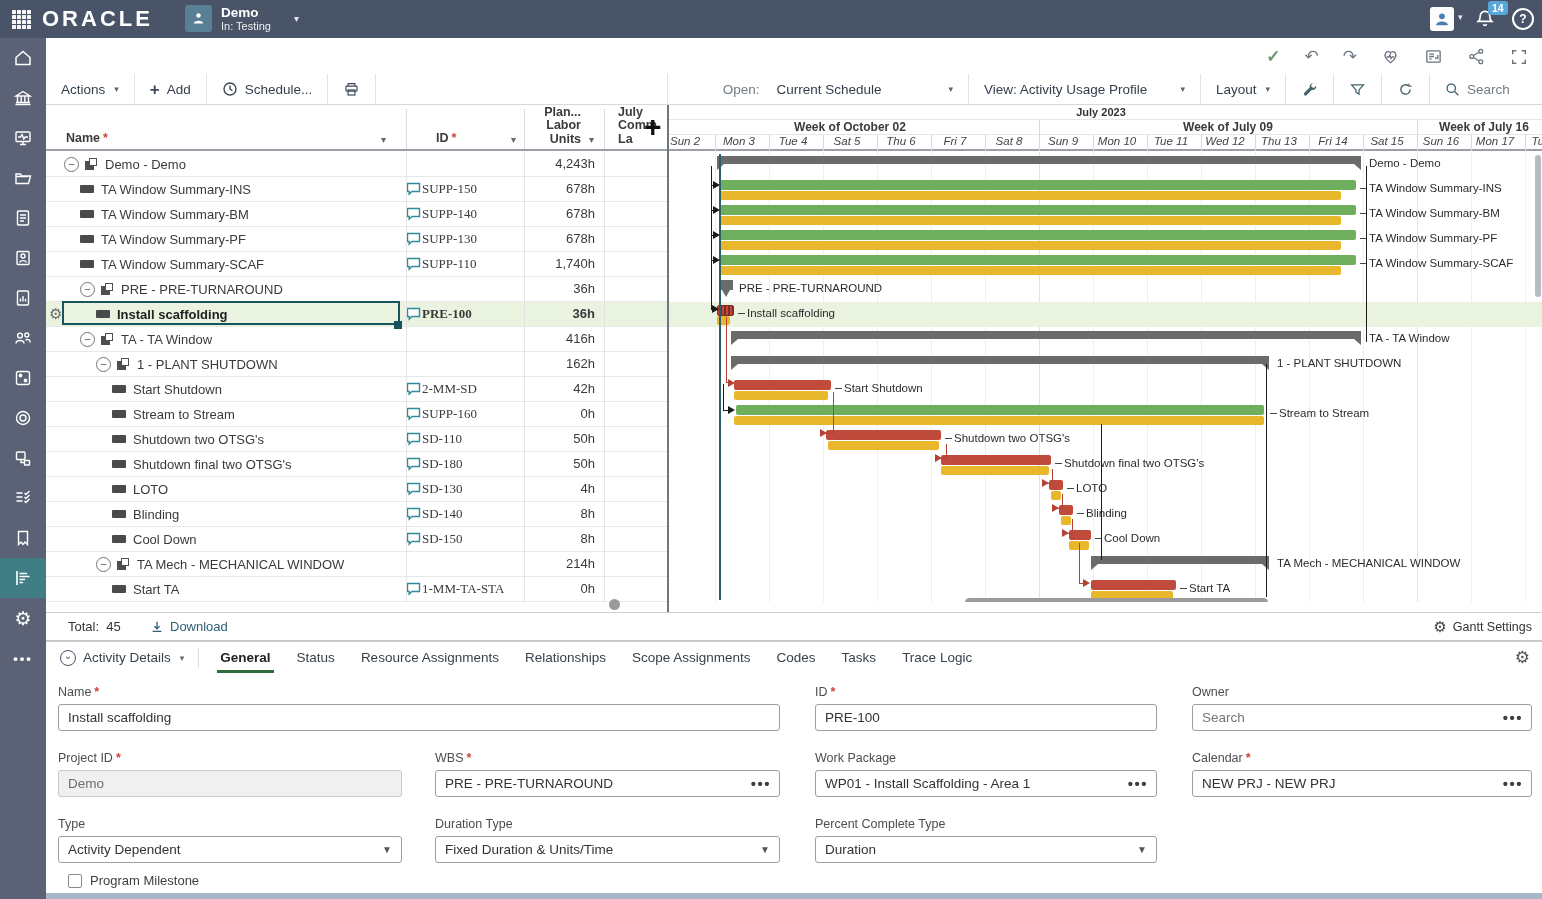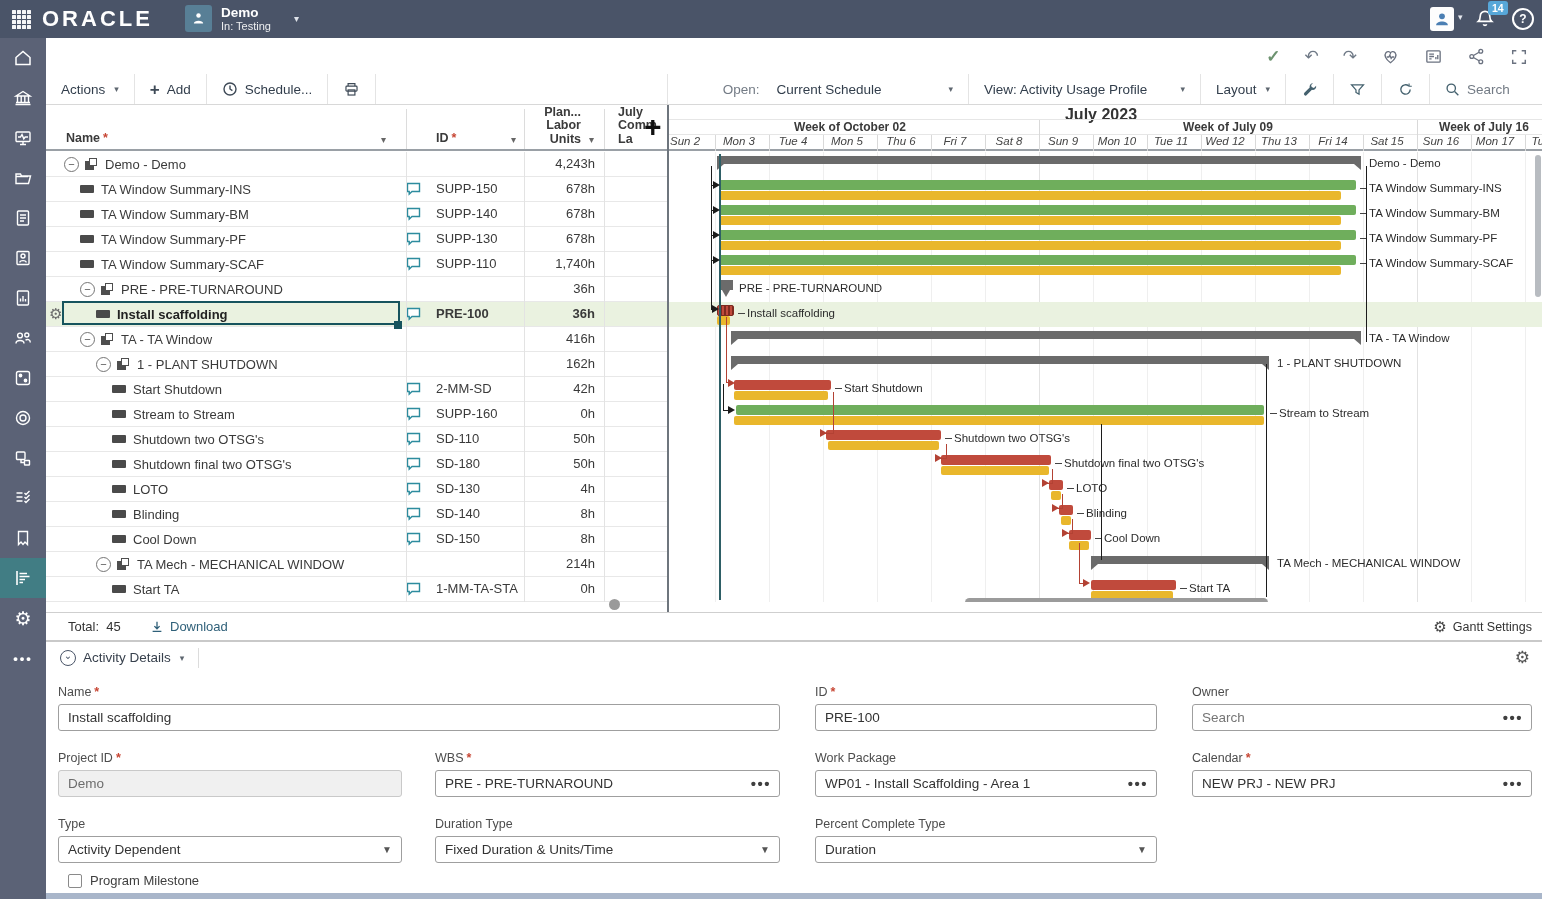--- a/index.html
+++ b/index.html
@@ -72,41 +72,41 @@
   .rowflex{position:absolute;left:0;top:0;height:24px;display:flex;align-items:center;}
   .exp{width:13px;height:13px;border:1px solid #757575;border-radius:50%;display:inline-flex;align-items:center;
        justify-content:center;font-size:11px;color:#555;line-height:10px;margin-right:6px;flex:none;}
   .wbsico{position:relative;width:13px;height:13px;margin-right:7px;flex:none;}
   .wbsico i{position:absolute;left:0;top:3px;width:9px;height:9px;background:#4e4e4e;}
   .wbsico u{position:absolute;left:4px;top:0;width:8px;height:8px;border:1.5px solid #4e4e4e;background:#fff;box-sizing:border-box;}
   .actico{width:14px;height:8px;background:#4a4a4a;border-radius:1px;margin-right:7px;flex:none;}
   .gname{white-space:nowrap;}
   .sel .gname{font-weight:bold;color:#222;}
   .cmt{position:absolute;left:360px;top:5px;}
-  .gid{position:absolute;left:390px;top:4px;}
+  .gid{position:absolute;left:376px;top:4px;font-family:Liberation Serif, serif;}
   .sel .gid{font-weight:bold;}
   .gunits{position:absolute;left:465px;top:4px;width:84px;text-align:right;}
   .sel .gunits{font-weight:bold;}
   .row-gear{position:absolute;left:3px;top:3px;font-size:15px;color:#6b6b6b;}
   .selbox{position:absolute;left:16px;top:-1px;width:338px;height:24px;border:2px solid #17545e;box-sizing:border-box;pointer-events:none;}
   .selhandle{position:absolute;left:348px;top:19px;width:8px;height:8px;background:#17545e;}
   .gcol{position:absolute;top:152px;height:450px;width:1px;background:#e3e3e3;}
 
   .grid-foot{position:absolute;left:46px;top:612px;width:1496px;height:28px;background:#fff;border-top:1px solid #cfcfcf;
              font-size:13px;color:#333;}
   .total{position:absolute;left:22px;top:6px;}
   .dl{position:absolute;left:104px;top:6px;color:#2f6079;display:flex;gap:6px;align-items:center;}
   .gdot{position:absolute;left:563px;top:-14px;width:11px;height:11px;border-radius:50%;background:#9a9a9a;}
   .gsettings{position:absolute;right:10px;top:5px;display:flex;gap:6px;align-items:center;color:#333;font-size:12.5px;}
   .gsettings .gg{font-size:15px;color:#444;}
 
   
   .divider{position:absolute;left:667px;top:105px;width:2px;height:535px;background:#6e757d;}
   .gantt-head{position:absolute;left:669px;top:105px;width:873px;height:46px;background:#fff;overflow:hidden;}
-  .gmonth{position:absolute;left:432px;top:1px;transform:translateX(-50%);font-weight:bold;font-size:16px;color:#333;}
+  .gmonth{position:absolute;left:432px;top:1px;transform:translateX(-50%);font-weight:bold;font-size:11px;color:#333;}
   .gweek{position:absolute;top:15px;transform:translateX(-50%);font-weight:bold;font-size:12px;color:#3a3a3a;white-space:nowrap;}
   .gday{position:absolute;top:30px;transform:translateX(-50%);font-size:11.5px;color:#444;white-space:nowrap;font-style:italic;}
   .ghl{position:absolute;left:0;width:873px;height:1px;background:#e6e6e6;}
   .gtick{position:absolute;width:1px;background:#d9d9d9;}
   .ghead-b{position:absolute;left:0;bottom:0;width:873px;height:2px;background:#9aa0a6;}
 
   .gantt-body{position:absolute;left:669px;top:152px;width:873px;height:450px;background:#fff;overflow:hidden;}
   .gvline{position:absolute;top:0;height:450px;width:1px;background:#efefef;}
   .gvline.wk{background:#e2e2e2;}
   .gt-row{position:absolute;left:0;width:873px;height:25px;}
@@ -632,21 +632,21 @@
     <span class="gmonth">July 2023</span>
     <span class="gweek" style="left:181px">Week of October 02</span>
     <span class="gweek" style="left:559px">Week of July 09</span>
     <span class="gweek" style="left:815px">Week of July 16</span>
     <div class="ghl" style="top:14px"></div>
     <div class="ghl" style="top:29px"></div>
     <div class="ghead-b"></div>
   <span class="gday" style="left: 16px;">Sun 2</span>
       <span class="gday" style="left: 70px;">Mon 3</span>
       <span class="gday" style="left: 124px;">Tue 4</span>
-      <span class="gday" style="left: 178px;">Mon 5</span>
+      <span class="gday" style="left: 178px;">Sat 5</span>
       <span class="gday" style="left: 232px;">Thu 6</span>
       <span class="gday" style="left: 286px;">Fri 7</span>
       <span class="gday" style="left: 340px;">Sat 8</span>
       <span class="gday" style="left: 394px;">Sun 9</span>
       <span class="gday" style="left: 448px;">Mon 10</span>
       <span class="gday" style="left: 502px;">Tue 11</span>
       <span class="gday" style="left: 556px;">Wed 12</span>
       <span class="gday" style="left: 610px;">Thu 13</span>
       <span class="gday" style="left: 664px;">Fri 14</span>
       <span class="gday" style="left: 718px;">Sat 15</span>
@@ -834,20 +834,30 @@
   </div>
 
   <div class="details">
     <div class="tabbar" id="tabbar">
       <span class="adlbl">
         <span class="adchev">⌄</span>
         <span>Activity Details</span>
         <span class="tb-caret">▾</span>
       </span>
       <span class="tb-div"></span>
+      <span id="tabs-slot" style="display:flex;height:31px;">
+          <span class="dtab active">General</span>
+          <span class="dtab">Status</span>
+          <span class="dtab">Resource Assignments</span>
+          <span class="dtab">Relationships</span>
+          <span class="dtab">Scope Assignments</span>
+          <span class="dtab">Codes</span>
+          <span class="dtab">Tasks</span>
+          <span class="dtab">Trace Logic</span>
+        </span>
       <span class="dgear">⚙</span>
     </div>
 
     <div class="fld" style="left:12px;top:43px;width:722px">
       <div class="flabel"><span>Name</span><span class="req">*</span></div>
       <div class="fbox">
           <input value="Install scaffolding" style="">
         </div>
     </div>
     <div class="fld" style="left:769px;top:43px;width:342px">

